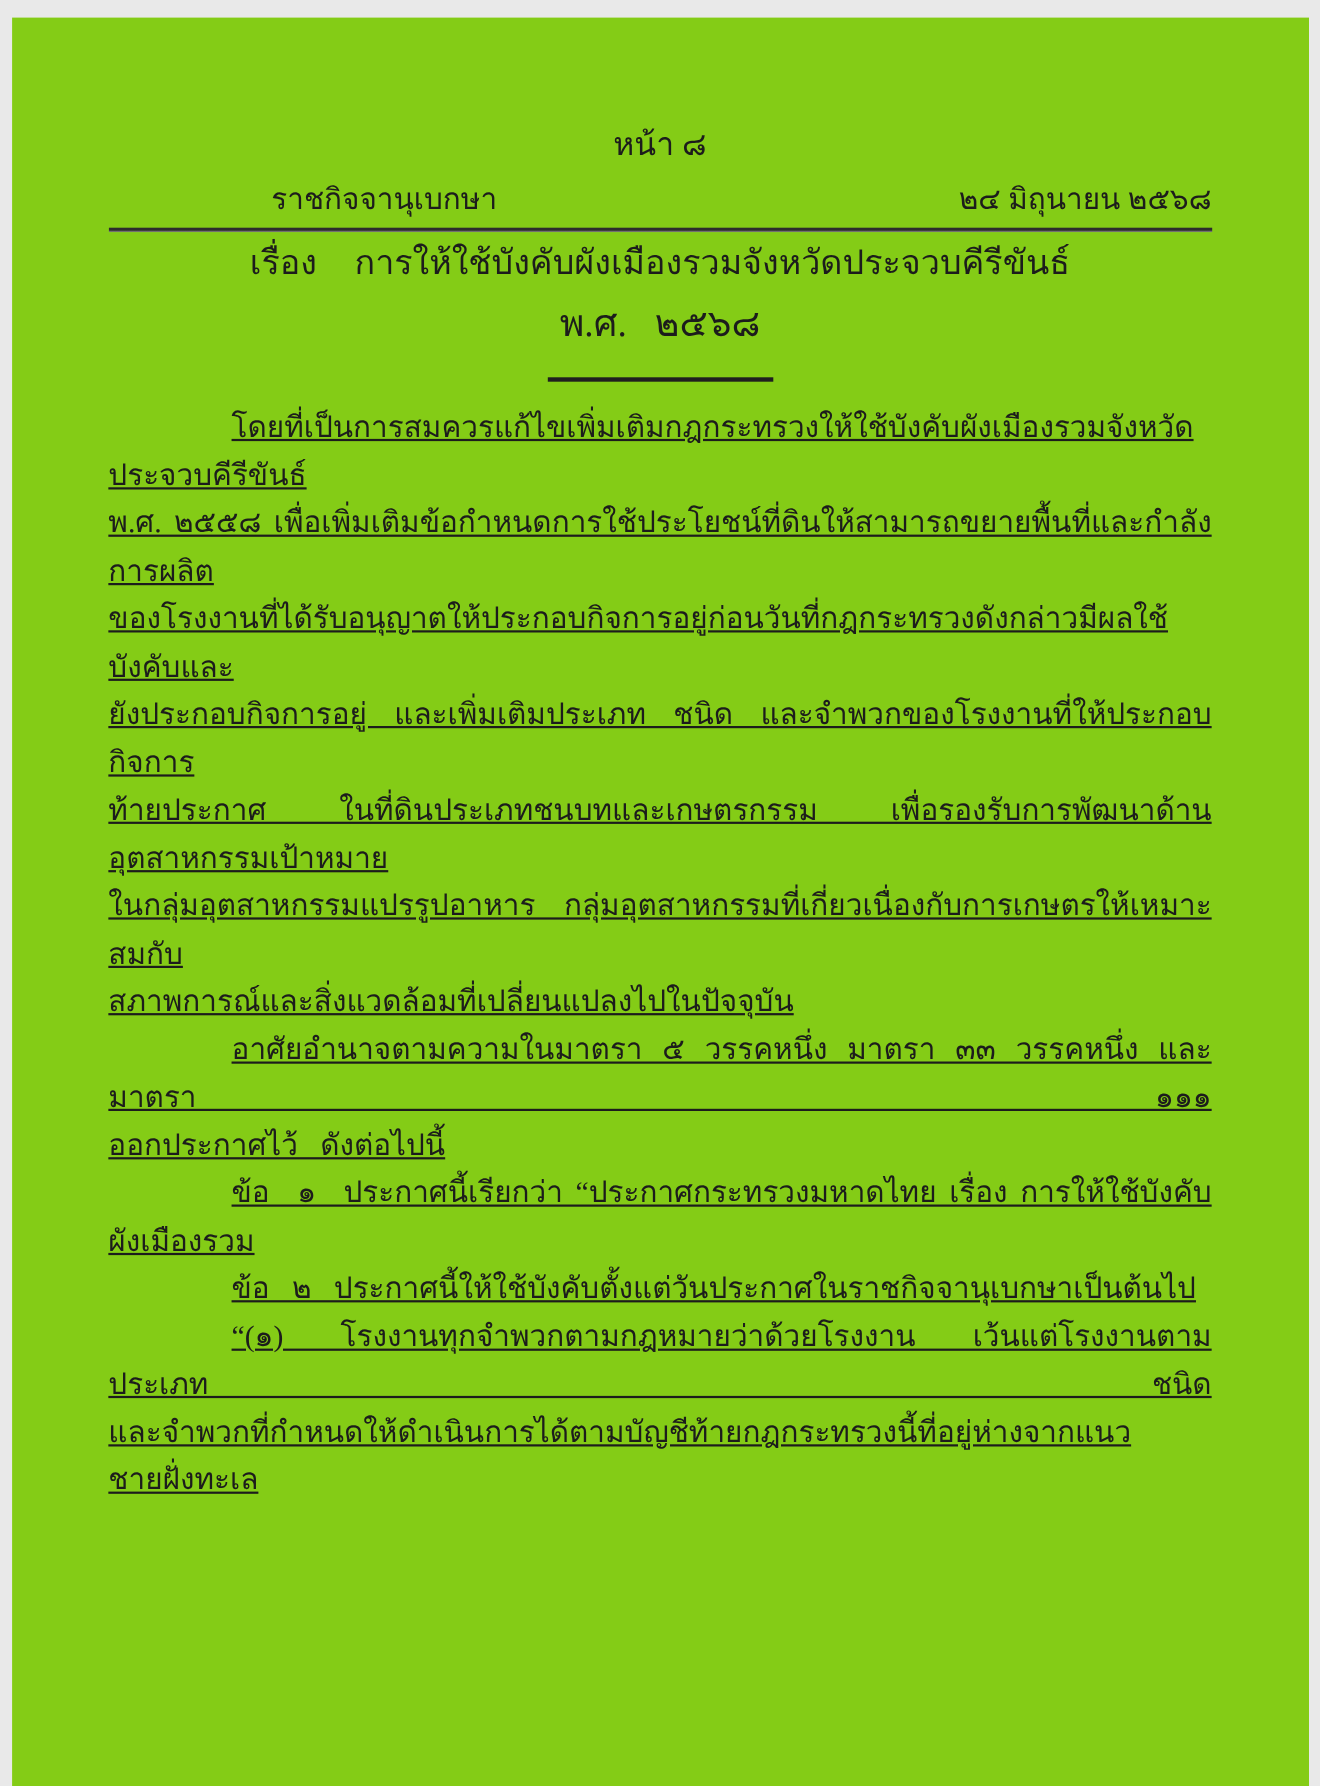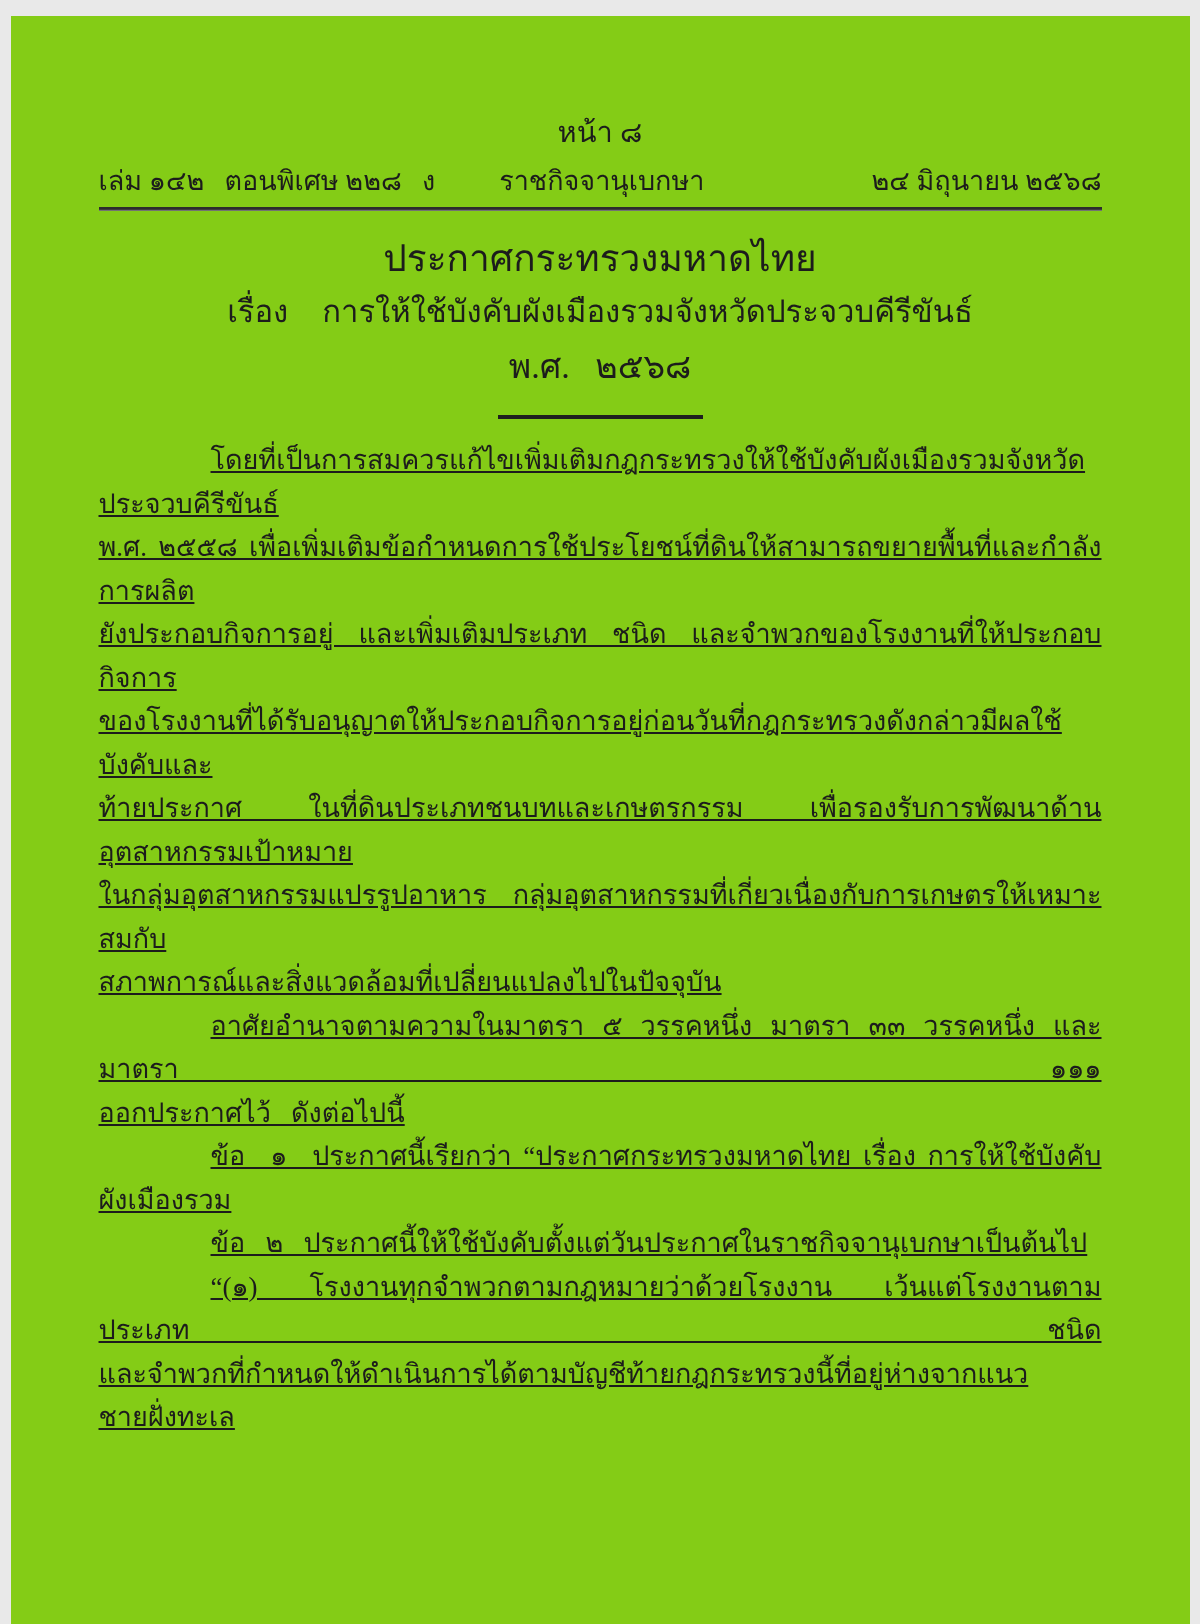--- a/index.html
+++ b/index.html
@@ -82,41 +82,39 @@
 </style>
 </head>
 <body>
 
 <div class="page">
   <div class="content">
 
     <div class="page-label">หน้า ๘</div>
 
     <div class="masthead">
-      <span class="m-left">เล่ม ๑๔๒  ตอนพิเศษ ๒๒๘  ง</span>
       <span class="m-center">ราชกิจจานุเบกษา</span>
       <span class="m-right">๒๔ มิถุนายน ๒๕๖๘</span>
     </div>
 
     <div class="header-rule"></div>
 
-    <div class="doc-title">ประกาศกระทรวงมหาดไทย</div>
 
     <div class="doc-subject">เรื่อง  การให้ใช้บังคับผังเมืองรวมจังหวัดประจวบคีรีขันธ์</div>
 
     <div class="doc-year">พ.ศ.  ๒๕๖๘</div>
 
     <div class="title-divider"></div>
 
     <div class="doc-body" id="doc-body">
         <div class="paragraph">
           <div class="line indent fill">โดยที่เป็นการสมควรแก้ไขเพิ่มเติมกฎกระทรวงให้ใช้บังคับผังเมืองรวมจังหวัดประจวบคีรีขันธ์</div>
           <div class="line fill">พ.ศ. ๒๕๕๘ เพื่อเพิ่มเติมข้อกำหนดการใช้ประโยชน์ที่ดินให้สามารถขยายพื้นที่และกำลังการผลิต</div>
+          <div class="line fill">ของโรงงานที่ได้รับอนุญาตให้ประกอบกิจการอยู่ก่อนวันที่กฎกระทรวงดังกล่าวมีผลใช้บังคับและ</div>
           <div class="line fill">ยังประกอบกิจการอยู่ และเพิ่มเติมประเภท ชนิด และจำพวกของโรงงานที่ให้ประกอบกิจการ</div>
-          <div class="line fill">ของโรงงานที่ได้รับอนุญาตให้ประกอบกิจการอยู่ก่อนวันที่กฎกระทรวงดังกล่าวมีผลใช้บังคับและ</div>
           <div class="line fill">ท้ายประกาศ ในที่ดินประเภทชนบทและเกษตรกรรม เพื่อรองรับการพัฒนาด้านอุตสาหกรรมเป้าหมาย</div>
           <div class="line fill">ในกลุ่มอุตสาหกรรมแปรรูปอาหาร กลุ่มอุตสาหกรรมที่เกี่ยวเนื่องกับการเกษตรให้เหมาะสมกับ</div>
           <div class="line">สภาพการณ์และสิ่งแวดล้อมที่เปลี่ยนแปลงไปในปัจจุบัน</div>
         </div>
         <div class="paragraph">
           <div class="line indent fill">อาศัยอำนาจตามความในมาตรา ๕ วรรคหนึ่ง มาตรา ๓๓ วรรคหนึ่ง และมาตรา ๑๑๑</div>
           <div class="line">ออกประกาศไว้  ดังต่อไปนี้</div>
         </div>
         <div class="paragraph">
           <div class="line indent fill">ข้อ  ๑  ประกาศนี้เรียกว่า “ประกาศกระทรวงมหาดไทย เรื่อง การให้ใช้บังคับผังเมืองรวม</div>

